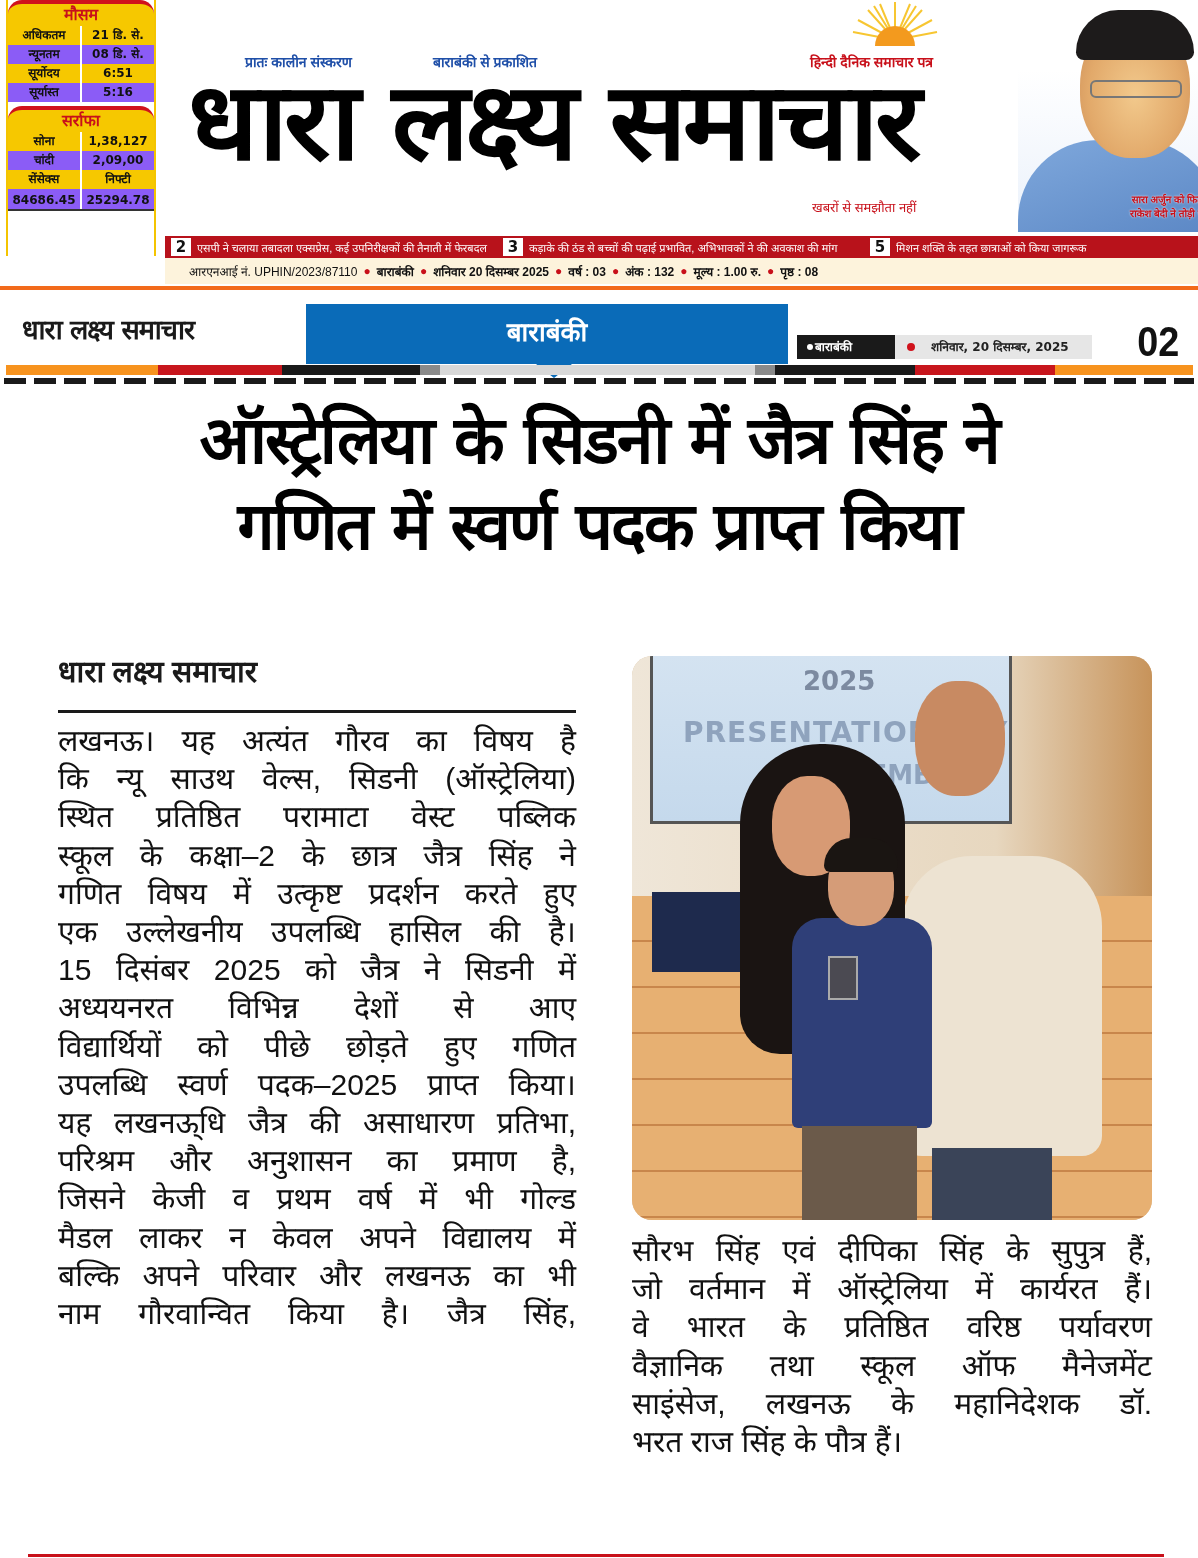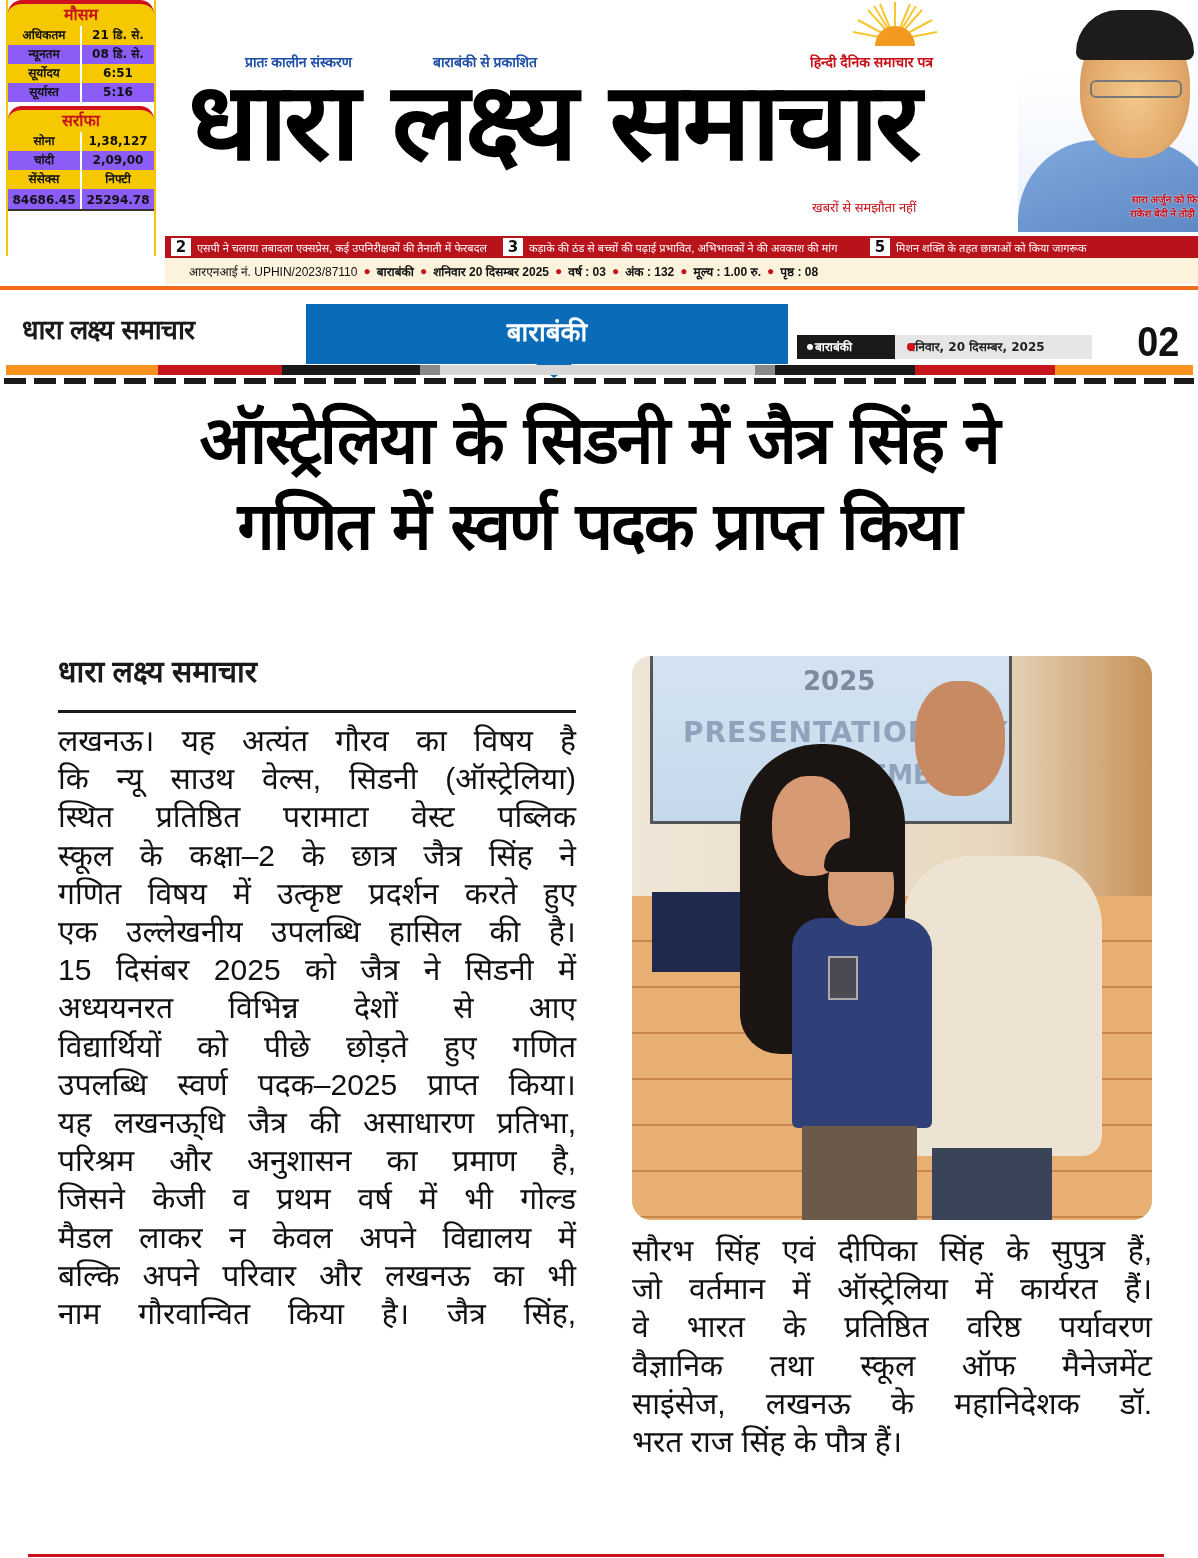--- a/index.html
+++ b/index.html
@@ -45,21 +45,21 @@
   .dot-red { color: #c8101a; font-size: 12px; }
   #orange-rule { position: absolute; left: 0; top: 286px; width: 1198px; height: 4px; background: #f26a1b; }
 
   
   #section-bar { position: absolute; left: 0; top: 290px; width: 1198px; height: 95px; }
   #section-paper-name { position: absolute; left: 22px; top: 20px; font-size: 27px; font-weight: 900; color: #1a1a1a; font-family: "DejaVu Sans", sans-serif; letter-spacing: -1px; }
   #section-tab { position: absolute; left: 306px; top: 14px; width: 482px; height: 60px; background: #0a6bb8; color: #fff; font-size: 26px; font-weight: bold; text-align: center; line-height: 56px; }
   #section-tab-pointer { position: absolute; left: 536px; top: 74px; width: 0; height: 0; border-left: 18px solid transparent; border-right: 18px solid transparent; border-top: 14px solid #0a6bb8; }
   #location-chip { position: absolute; left: 797px; top: 45px; width: 98px; height: 24px; background: #1a1a1a; color: #fff; font-size: 12px; line-height: 24px; padding-left: 18px; font-weight: bold; }
   #location-chip::before { content: ""; position: absolute; left: 10px; top: 9px; width: 6px; height: 6px; border-radius: 50%; background: #fff; }
-  #date-chip { position: absolute; left: 895px; top: 45px; width: 197px; height: 24px; background: #e6e6e6; color: #222; font-size: 12px; line-height: 24px; padding-left: 12px; font-weight: bold; }
+  #date-chip { position: absolute; left: 895px; top: 45px; width: 197px; height: 24px; background: #e6e6e6; color: #222; font-size: 12px; line-height: 24px; padding-left: 36px; font-weight: bold; }
   #date-chip::before { content: ""; position: absolute; left: 12px; top: 8px; width: 8px; height: 8px; border-radius: 50%; background: #d0121c; }
   #page-number { position: absolute; left: 1135px; top: 28px; font-size: 42px; font-weight: bold; color: #111; font-family: "Liberation Sans", sans-serif; transform: scaleX(0.9); }
   .color-rule { position: absolute; top: 75px; height: 10px; }
   #dash-rule { position: absolute; left: 4px; top: 88px; width: 1190px; height: 6px; background: repeating-linear-gradient(90deg, #1a1a1a 0 22px, transparent 22px 30px); }
 
   
   #article-title { position: absolute; left: 20px; top: 398px; width: 1158px; text-align: center; font-size: 66px; font-weight: 900; line-height: 86px; color: #000; font-family: "DejaVu Sans", sans-serif; letter-spacing: -2px; }
   #byline { position: absolute; left: 58px; top: 650px; font-size: 30px; font-weight: bold; color: #1a1a1a; font-family: "Liberation Sans", sans-serif; }
   #byline-rule { position: absolute; left: 58px; top: 710px; width: 518px; height: 3px; background: #1a1a1a; }
   .col-text { position: absolute; font-size: 30px; line-height: 38.2px; color: #111; font-family: "Liberation Sans", sans-serif; text-align: justify; text-align-last: justify; }

